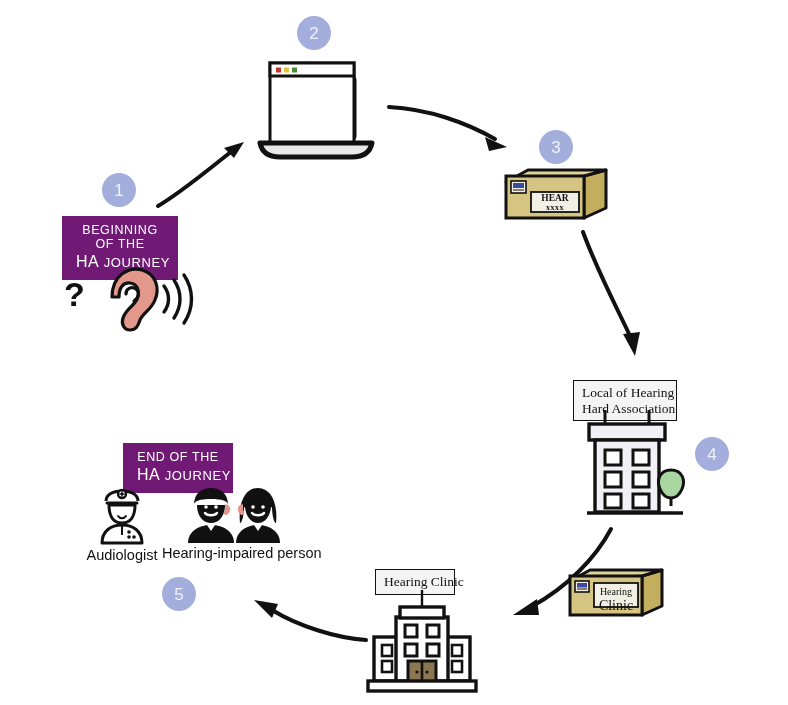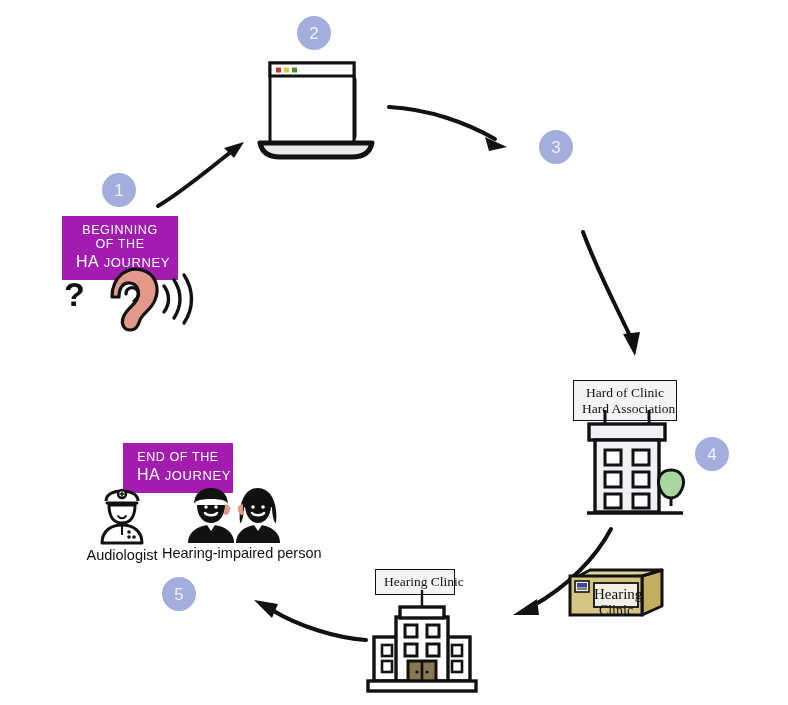--- a/index.html
+++ b/index.html
@@ -29,21 +29,21 @@
     font-size: 17px;
     font-family: "Liberation Sans", sans-serif;
     display: flex;
     align-items: center;
     justify-content: center;
     line-height: 1;
   }
 
   
   .journey-box {
-    background: #a21caf;
+    background: #701a75;
     color: #ffffff;
     text-align: center;
     padding: 7px 14px 9px 14px;
     box-sizing: border-box;
     font-family: "Liberation Sans", sans-serif;
   }
   .journey-line1 {
     font-size: 12.5px;
     letter-spacing: 0.6px;
     display: block;
@@ -152,30 +152,52 @@
     <svg width="135" height="70" viewBox="0 0 135 70">
       <path d="M4 12 C44 14, 82 28, 110 44" fill="none" stroke="#111111" stroke-width="4" stroke-linecap="round"></path>
       <path d="M122 52 L100 42 L104 56 Z" fill="#111111"></path>
     </svg>
   </div>
 
   <div class="abs badge" style="left:539px; top:130px;">
     <span>3</span>
   </div>
 
+  <div class="abs" style="left:500px; top:168px;">
+    <svg width="112" height="62" viewBox="0 0 112 62">
+
+      <path d="M84 8 L106 2 L106 40 L84 50 Z" fill="#c3ad5e" stroke="#111111" stroke-width="3" stroke-linejoin="round"></path>
+
+      <path d="M6 14 L28 2 L106 2 L84 8 Z" fill="#e0d49a" stroke="#111111" stroke-width="3" stroke-linejoin="round"></path>
+
+      <rect x="6" y="8" width="78" height="42" fill="#d6c483" stroke="#111111" stroke-width="3"></rect>
+
+      <rect x="11" y="13" width="15" height="12" fill="#f2efe4" stroke="#111111" stroke-width="1.6"></rect>
+      <rect x="13" y="15" width="11" height="5" fill="#3b49a0"></rect>
+      <line x1="13" y1="22" x2="24" y2="22" stroke="#111111" stroke-width="1"></line>
+
+      <rect x="31" y="24" width="48" height="20" fill="#f2efe4" stroke="#111111" stroke-width="1.8"></rect>
+    </svg>
+    <div class="abs" style="left:31px; top:192px; width:48px; text-align:center;"></div>
+    <div class="abs" style="left:31px; top:26px; width:48px; text-align:center;
+                font-family:'Liberation Serif',serif; line-height:1.0;">
+      <div style="font-size:9.5px; font-weight:bold; color:#111;">HEAR</div>
+      <div style="font-size:8px; font-weight:bold; color:#111; letter-spacing:0.5px;">xxxx</div>
+    </div>
+  </div>
 
   <div class="abs" style="left:575px; top:228px;">
     <svg width="95" height="140" viewBox="0 0 95 140">
       <path d="M8 4 C22 42, 40 76, 56 110" fill="none" stroke="#111111" stroke-width="4" stroke-linecap="round"></path>
       <path d="M60 128 L48 106 L65 104 Z" fill="#111111"></path>
     </svg>
   </div>
 
   <div class="abs sign" style="left:573px; top:380px; width:104px;">
-    <div>Hard of Clinic</div>
+    <div>Local of Hearing</div>
     <div>Hard Association</div>
   </div>
 
   <div class="abs" style="left:583px; top:410px;">
     <svg width="110" height="112" viewBox="0 0 110 112">
 
       <line x1="22" y1="0" x2="22" y2="16" stroke="#111111" stroke-width="3"></line>
       <line x1="66" y1="0" x2="66" y2="16" stroke="#111111" stroke-width="3"></line>
 
       <rect x="6" y="14" width="76" height="16" fill="#f0f0f5" stroke="#111111" stroke-width="3.4"></rect>
@@ -213,21 +235,21 @@
       <path d="M78 8 L98 2 L98 38 L78 47 Z" fill="#c3ad5e" stroke="#111111" stroke-width="3" stroke-linejoin="round"></path>
       <path d="M6 13 L26 2 L98 2 L78 8 Z" fill="#e0d49a" stroke="#111111" stroke-width="3" stroke-linejoin="round"></path>
       <rect x="6" y="8" width="72" height="39" fill="#d6c483" stroke="#111111" stroke-width="3"></rect>
       <rect x="11" y="13" width="14" height="11" fill="#f2efe4" stroke="#111111" stroke-width="1.6"></rect>
       <rect x="13" y="15" width="10" height="4.5" fill="#3b49a0"></rect>
       <line x1="13" y1="21" x2="23" y2="21" stroke="#111111" stroke-width="1"></line>
       <rect x="30" y="15" width="44" height="24" fill="#f2efe4" stroke="#111111" stroke-width="1.8"></rect>
     </svg>
     <div class="abs" style="left:30px; top:18px; width:44px; text-align:center;
                 font-family:'Liberation Serif',serif; line-height:1.15;">
-      <div style="font-size:15px; color:#111;">Hearing</div>
+      <div style="font-size:10px; color:#111;">Hearing</div>
       <div style="font-size:14px; color:#111;">Clinic</div>
     </div>
   </div>
 
   <div class="abs sign" style="left:375px; top:569px; width:80px;">
     <div>Hearing Clinic</div>
   </div>
 
   <div class="abs" style="left:366px; top:595px;">
     <svg width="112" height="102" viewBox="0 0 112 102">

